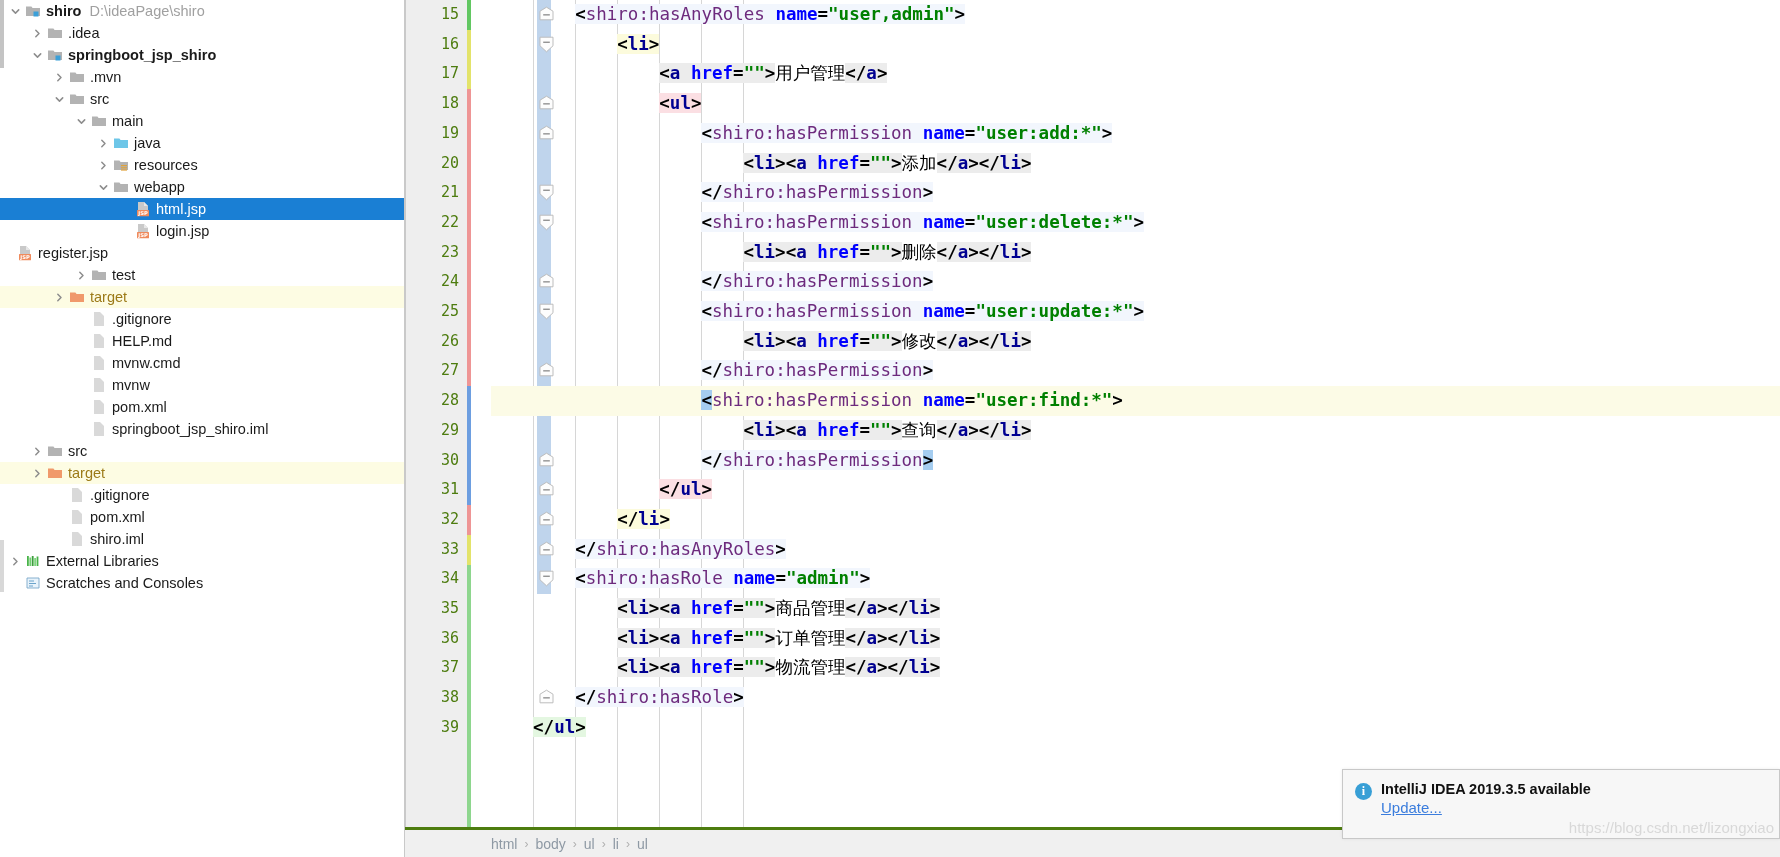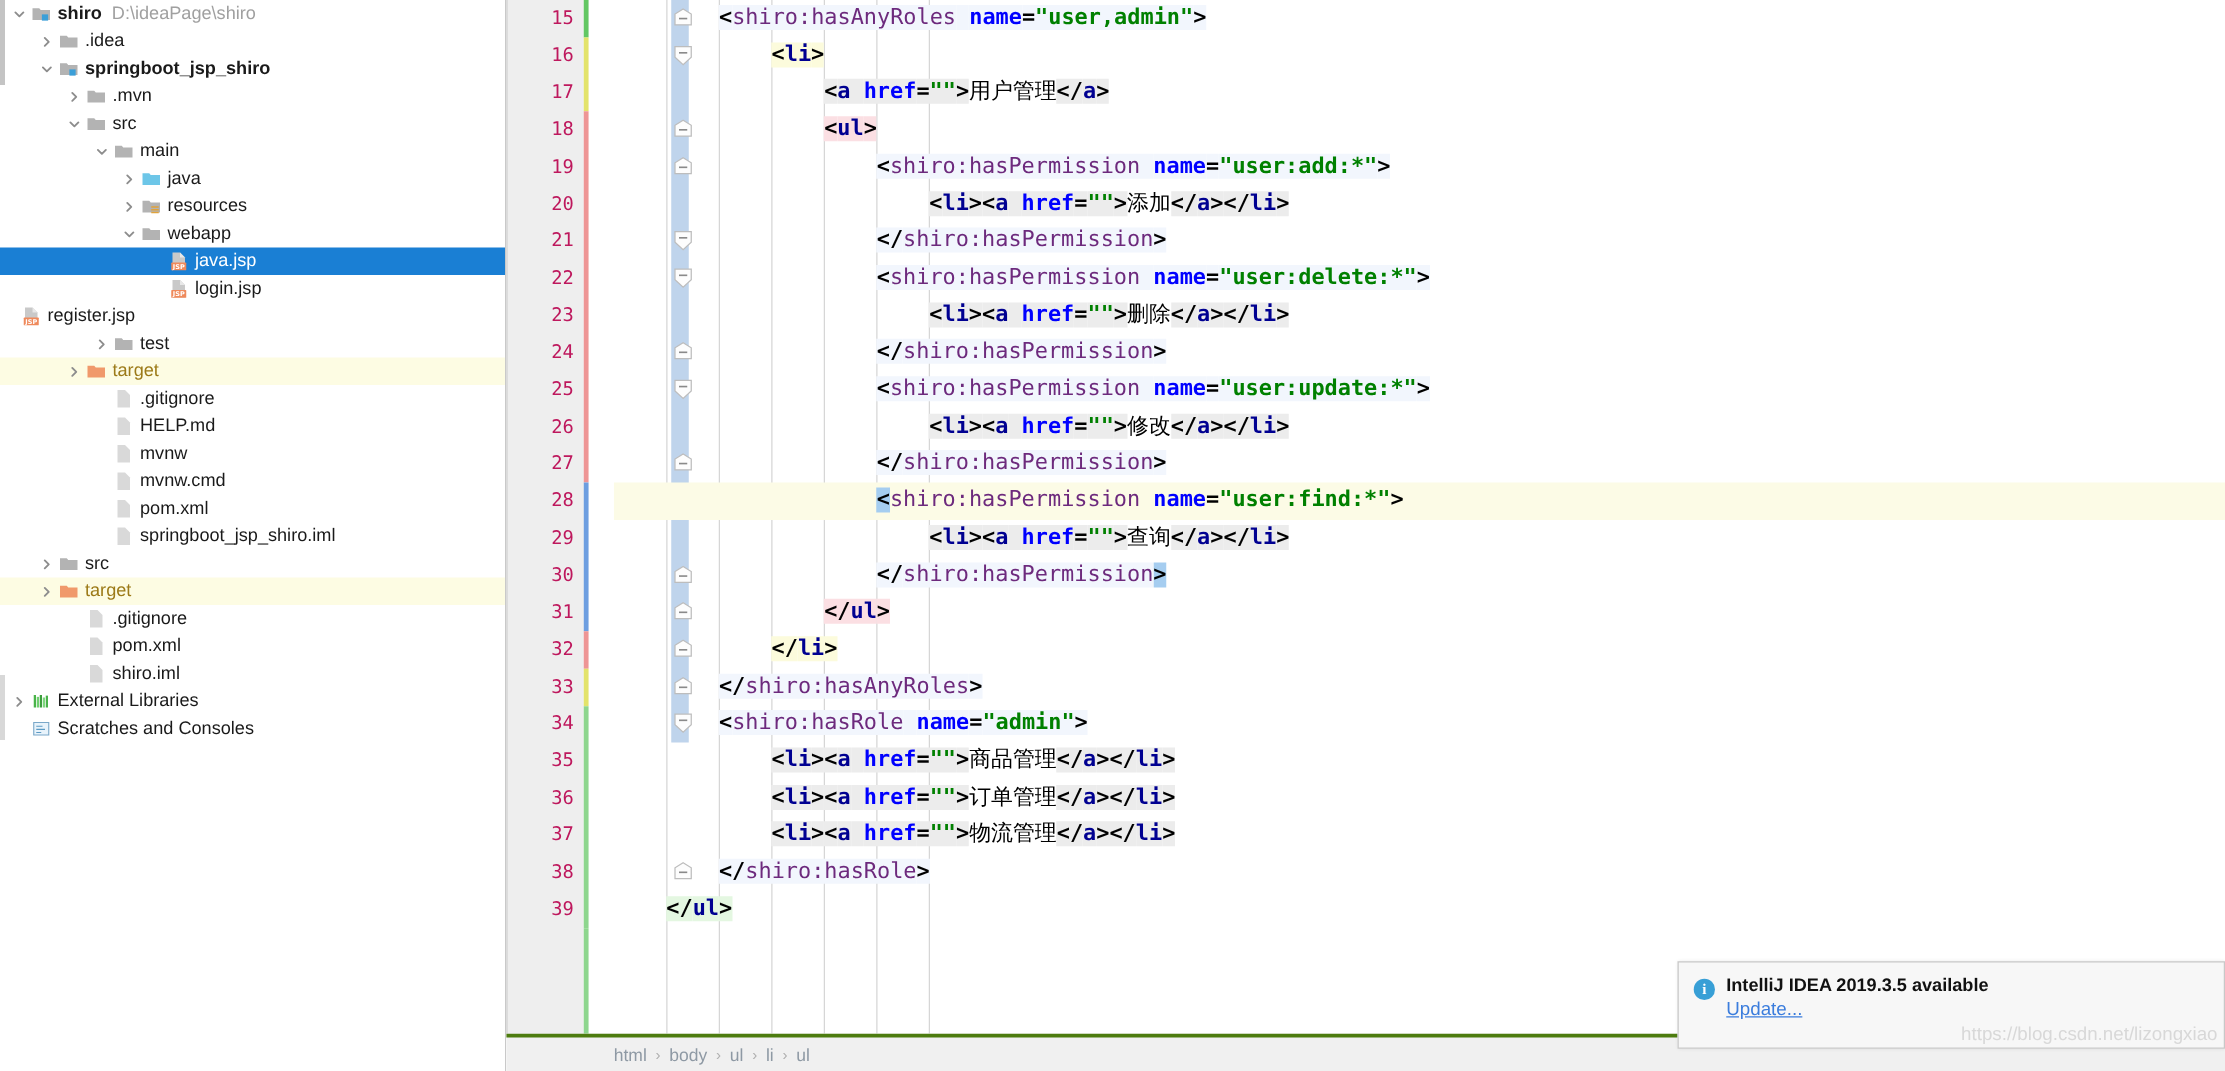--- a/index.html
+++ b/index.html
@@ -63,21 +63,21 @@
   #gutter {
     position: absolute; left: 0; top: 0; width: 62px; height: 827px;
     background: #eeeeee;
     border-right: none;
   }
   #gutter-sep { position:absolute; left:0; top:0; width:1px; height:827px; background:#c9c9c9;}
   .lnum {
     position: absolute; right: 8px; width: 46px;
     text-align: right;
     font-family: "DejaVu Sans Mono", monospace;
-    font-size: 15px; color: #be185d;
+    font-size: 15px; color: #4d7c0f;
     height: 29.7px; line-height: 29.7px;
   }
   #vcs-strip { position: absolute; left: 62px; top: 0; width: 4px; height: 827px; }
   .vcs-seg { position: absolute; left: 0; width: 4px; }
   #fold-col {
     position: absolute; left: 66px; top: 0; width: 20px; height: 827px;
     background: #ffffff;
   }
   #fold-region {
     position: absolute; left: 66px; top: 0; width: 14px;
@@ -292,21 +292,21 @@
         <div class="tree-row sel" style="padding-left: 118px;">
           <span class="arrow none"></span>
           <span class="ico">
             <svg width="16" height="16" viewBox="0 0 16 16">
               <path d="M3 1h6l4 4v10H3z" fill="#c9c9c9"></path>
               <path d="M9 1l4 4H9z" fill="#e8e8e8"></path>
               <rect x="2" y="9" width="12" height="6.2" rx="0.5" fill="#ef8a5c"></rect>
               <text x="8" y="14.2" font-size="5.2" font-family="DejaVu Sans, sans-serif" font-weight="bold" fill="#fff" text-anchor="middle">JSP</text>
             </svg>
           </span>
-          <span class="lbl">java.jsp</span>
+          <span class="lbl">html.jsp</span>
         </div>
         <div class="tree-row" style="padding-left: 118px;">
           <span class="arrow none"></span>
           <span class="ico">
             <svg width="16" height="16" viewBox="0 0 16 16">
               <path d="M3 1h6l4 4v10H3z" fill="#c9c9c9"></path>
               <path d="M9 1l4 4H9z" fill="#e8e8e8"></path>
               <rect x="2" y="9" width="12" height="6.2" rx="0.5" fill="#ef8a5c"></rect>
               <text x="8" y="14.2" font-size="5.2" font-family="DejaVu Sans, sans-serif" font-weight="bold" fill="#fff" text-anchor="middle">JSP</text>
             </svg>
@@ -369,30 +369,30 @@
           </span>
           <span class="lbl">HELP.md</span>
         </div>
         <div class="tree-row" style="padding-left: 74px;">
           <span class="arrow none"></span>
           <span class="ico">
             <svg width="16" height="16" viewBox="0 0 16 16">
               <path d="M3 1h6l4 4v10H3z" fill="#d9d9d9"></path>
             </svg>
           </span>
+          <span class="lbl">mvnw.cmd</span>
+        </div>
+        <div class="tree-row" style="padding-left: 74px;">
+          <span class="arrow none"></span>
+          <span class="ico">
+            <svg width="16" height="16" viewBox="0 0 16 16">
+              <path d="M3 1h6l4 4v10H3z" fill="#d9d9d9"></path>
+            </svg>
+          </span>
           <span class="lbl">mvnw</span>
-        </div>
-        <div class="tree-row" style="padding-left: 74px;">
-          <span class="arrow none"></span>
-          <span class="ico">
-            <svg width="16" height="16" viewBox="0 0 16 16">
-              <path d="M3 1h6l4 4v10H3z" fill="#d9d9d9"></path>
-            </svg>
-          </span>
-          <span class="lbl">mvnw.cmd</span>
         </div>
         <div class="tree-row" style="padding-left: 74px;">
           <span class="arrow none"></span>
           <span class="ico">
             <svg width="16" height="16" viewBox="0 0 16 16">
               <path d="M3 1h6l4 4v10H3z" fill="#d9d9d9"></path>
             </svg>
           </span>
           <span class="lbl">pom.xml</span>
         </div>

